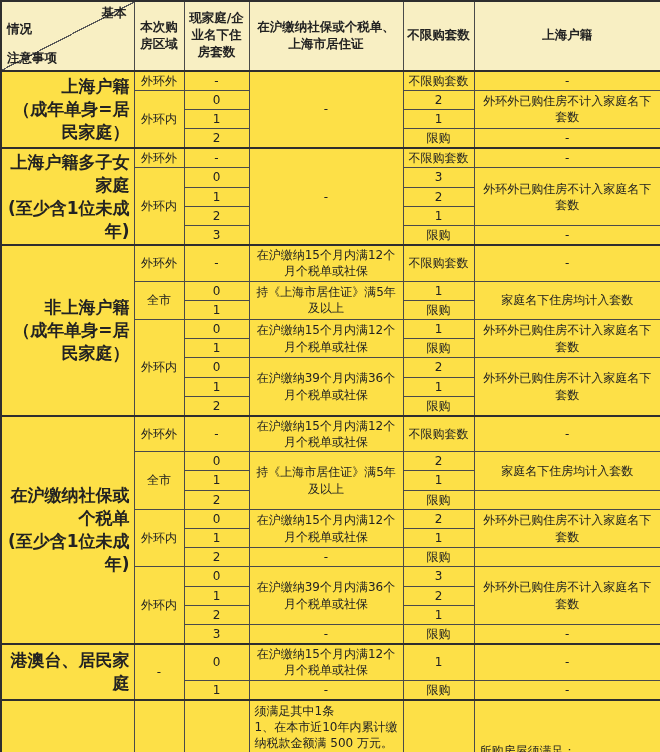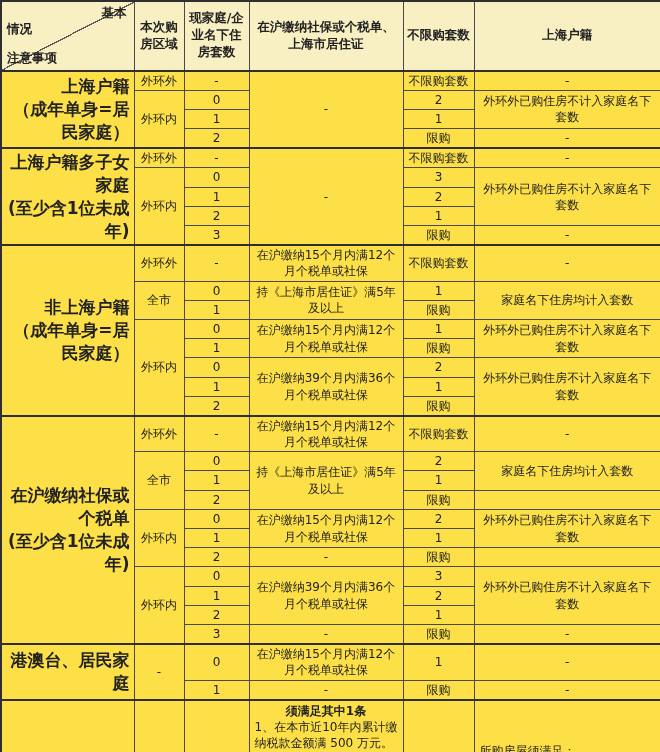--- a/index.html
+++ b/index.html
@@ -36,21 +36,21 @@
       rgba(0,0,0,0) 49.5%, #5a5a5a 49.5%, #5a5a5a 50.6%, rgba(0,0,0,0) 50.6%);
   }
   th.corner span { position:absolute; font-size:12.5px; }
   .c-top { top:3px; right:7px; }
   .c-mid { top:19px; left:5px; }
   .c-bottom { bottom:3px; left:5px; }
   tbody td { height:16px; }
   tr.section-start td { border-top:2px solid #2e2e2e; }
   td.subject { font-weight:bold; font-size:17px; padding:1px 4px;text-align:right; }
   td.left { text-align:left; padding:2px 5px; }
-  .cell-head { font-weight:bold; text-align:center; }
+  .cell-head { font-weight:normal; text-align:left; }
   .watermark {
     position:absolute; right:2px; bottom:1px;
     font-size:23px; font-weight:bold; letter-spacing:1px;
     color:rgba(55,55,55,0.92); white-space:nowrap;
     text-shadow:1px 1px 0 rgba(255,255,255,0.75), -1px -1px 0 rgba(255,255,255,0.75);
   }
 </style>
 </head>
 <body>
 

